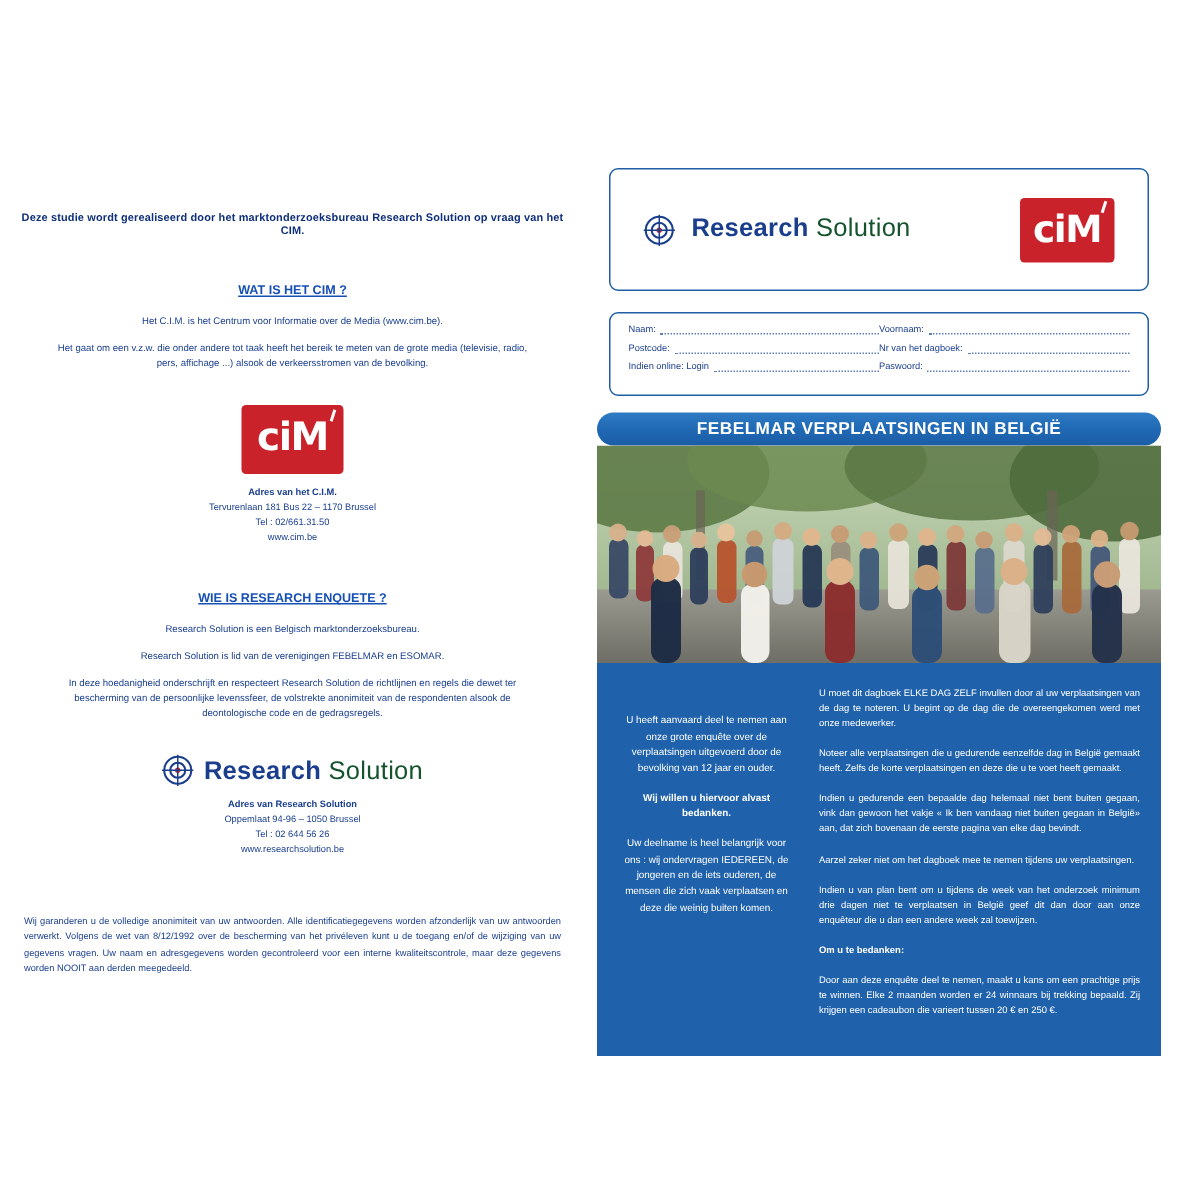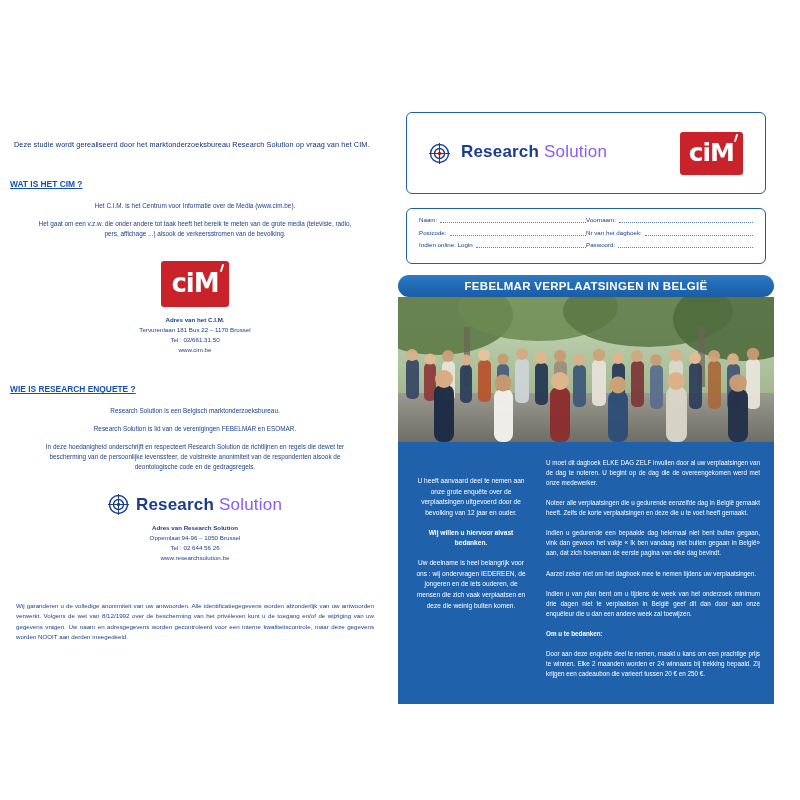--- a/index.html
+++ b/index.html
@@ -19,27 +19,28 @@
   .left-panel {
     position: absolute;
     left: 10px;
     top: 140px;
     width: 370px;
     height: 560px;
     color: #1a3f8f;
   }
   .intro-line {
     font-size: 7.3px;
-    font-weight: normal;
+    font-weight: bold;
     color: #0e2f7a;
-    text-align: left;
+    text-align: center;
     letter-spacing: .1px;
     padding: 0 4px;
   }
   .section-title {
+    text-align: center;
     font-size: 8.4px;
     font-weight: bold;
     color: #1750b5;
     text-decoration: underline;
     margin-top: 30px;
   }
   .para {
     text-align: center;
     font-size: 6.4px;
     line-height: 1.55;
@@ -97,21 +98,21 @@
     width: 21px; height: 21px;
     position: relative;
   }
   .rs-mark svg { display:block; }
   .rs-text {
     font-size: 17px;
     color: #1b3e8c;
     letter-spacing: .2px;
   }
   .rs-text b { font-weight: bold; }
-  .rs-text span.light { color: #8b5cf6; font-weight: normal; }
+  .rs-text span.light { color: #14532d; font-weight: normal; }
 
   .legal {
     margin-top: 38px;
     font-size: 6.2px;
     line-height: 1.7;
     color: #1a3f8f;
     text-align: justify;
     padding: 0 6px;
   }
 

